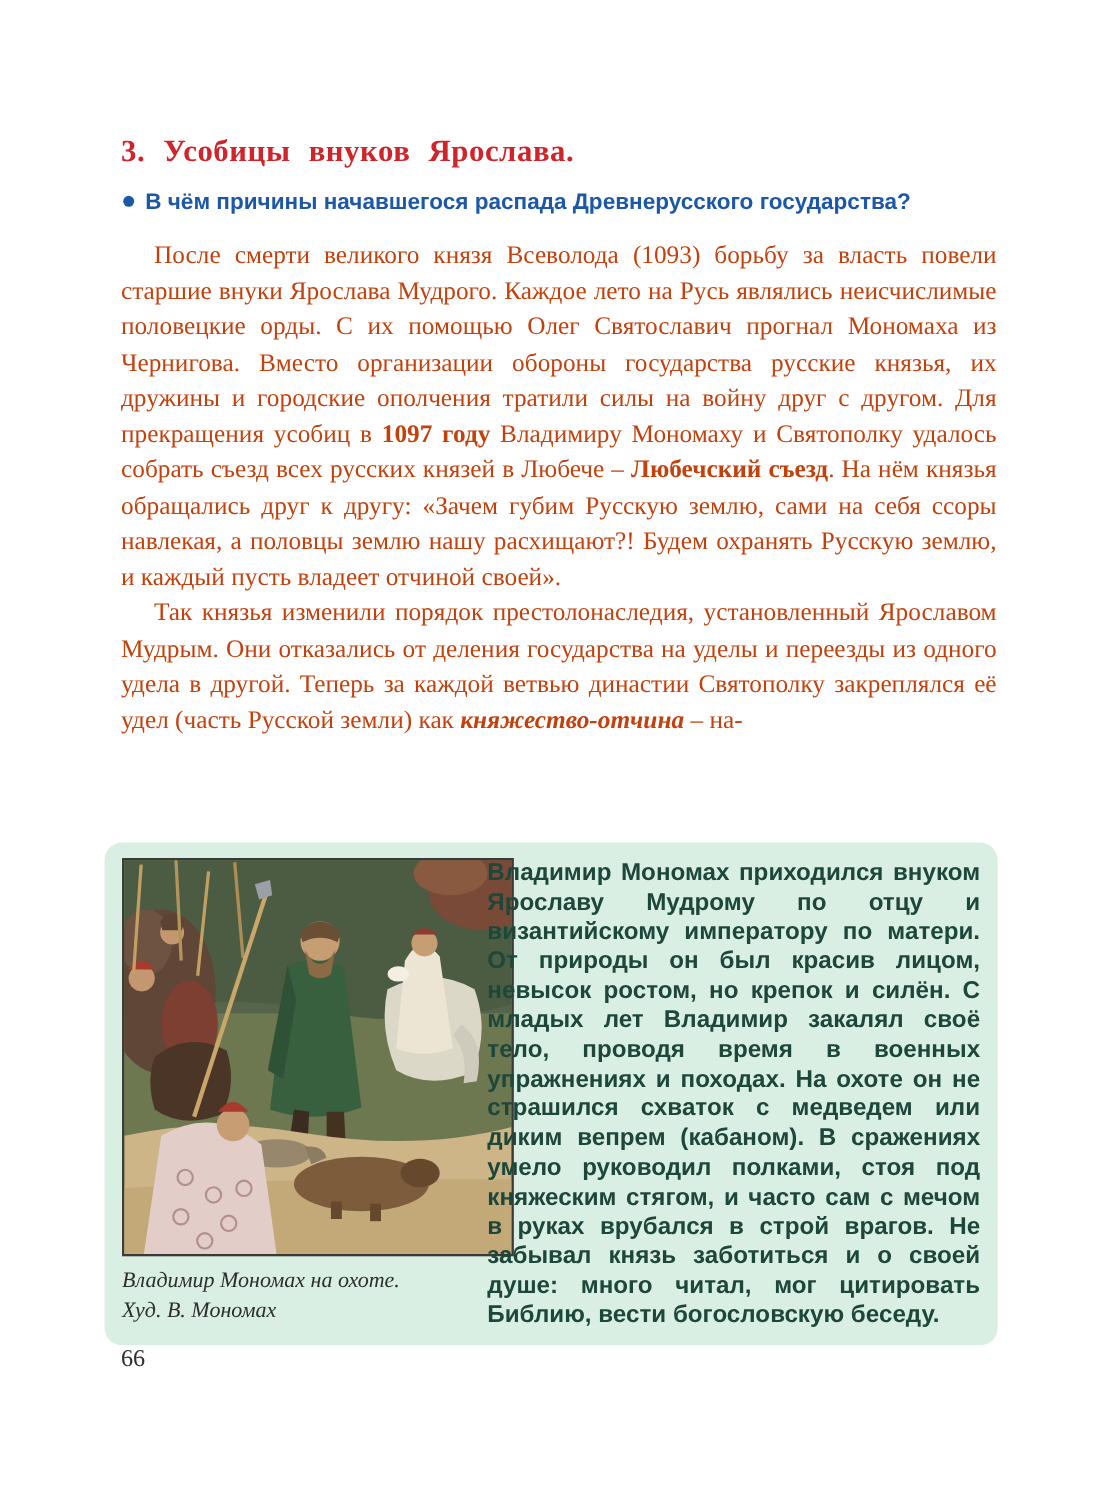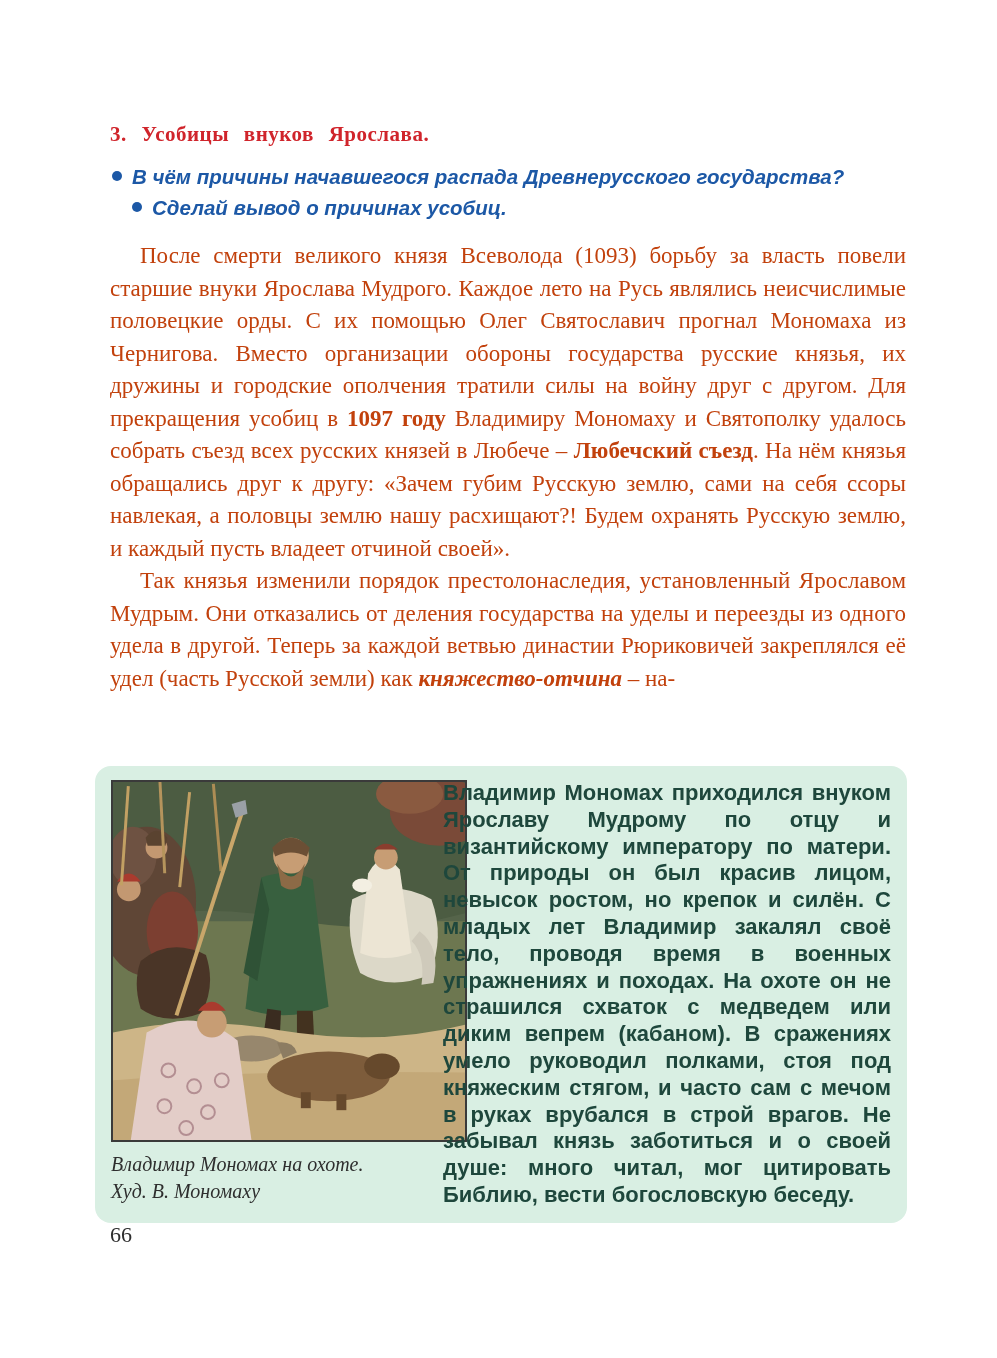--- a/index.html
+++ b/index.html
@@ -13,34 +13,33 @@
   }
   .content {
     position: absolute;
     left: 110px; top: 122px;
     width: 796px;
   }
   .heading {
     font-family: "Liberation Serif", serif;
     font-weight: bold;
     color: #d0242b;
-    font-size: 21px;
+    font-size: 28px;
     letter-spacing: 0.5px;
     word-spacing: 9px;
     margin: 0 0 16px 0;
   }
   .questions {
     margin: 0 0 18px 0; padding: 0;
     list-style: none;
     font-family: "Liberation Sans", sans-serif;
     font-weight: bold;
     color: #1c58a6;
     font-size: 20.5px;
     line-height: 28px;
-    font-style: italic;
   }
   .questions li { position: relative; padding-left: 22px; margin-bottom: 3px; }
   .questions li.indent { margin-left: 20px; }
   .questions .dot {
     position: absolute; left: 2px; top: 8px;
     width: 10px; height: 10px; border-radius: 50%;
     background: #1c58a6;
   }
   .body-par {
     font-size: 23px;
@@ -99,28 +98,24 @@
 
 <div class="content">
 
   <h2 class="heading">3. Усобицы внуков Ярослава.</h2>
 
   <ul class="questions">
     <li>
       <span class="dot"></span>
       <span>В чём причины начавшегося распада Древнерусского государства?</span>
     </li>
-    <li class="indent">
-      <span class="dot"></span>
-      <span>Сделай вывод о причинах усобиц.</span>
-    </li>
   </ul>
 
   <p class="body-par"><span>После смерти великого князя Всеволода (1093) борьбу за власть повели старшие внуки Ярослава Мудрого. Каждое лето на Русь являлись неисчислимые половецкие орды. С их помощью Олег Святославич прогнал Мономаха из Чернигова. Вместо организации обороны государства русские князья, их дружины и городские ополчения тратили силы на войну друг с другом. Для прекращения усобиц в </span><span class="seg-bold">1097 году</span><span> Владимиру Мономаху и Святополку удалось собрать съезд всех русских князей в Любече – </span><span class="seg-bold">Любечский съезд</span><span>. На нём князья обращались друг к другу: «Зачем губим Русскую землю, сами на себя ссоры навлекая, а половцы землю нашу расхищают?! Будем охранять Русскую землю, и каждый пусть владеет отчиной своей».</span></p>
-  <p class="body-par"><span>Так князья изменили порядок престолонаследия, установленный Ярославом Мудрым. Они отказались от деления государства на уделы и переезды из одного удела в другой. Теперь за каждой ветвью династии Рюриковичей закреплялся её удел (часть Русской земли) как </span><span class="seg-italic">княжество-отчина</span><span> – на-</span></p>
+  <p class="body-par"><span>Так князья изменили порядок престолонаследия, установленный Ярославом Мудрым. Они отказались от деления государства на уделы и переезды из одного удела в другой. Теперь за каждой ветвью династии Святополку закреплялся её удел (часть Русской земли) как </span><span class="seg-italic">княжество-отчина</span><span> – на-</span></p>
 
 </div>
 
 <div class="infobox">
   <div class="figure">
     <svg class="painting" viewBox="0 0 356 360" preserveAspectRatio="none" xmlns="http://www.w3.org/2000/svg" role="img">
       <rect width="356" height="360" fill="#6d7750"></rect>
       <rect width="356" height="140" fill="#55644a"></rect>
       <path d="M0 140 Q90 120 180 138 T356 132 V0 H0 Z" fill="#4c5c42"></path>
       <ellipse cx="330" cy="30" rx="50" ry="34" fill="#7a4a38"></ellipse>
@@ -167,19 +162,19 @@
         <circle cx="56" cy="290" r="7"></circle>
         <circle cx="82" cy="306" r="7"></circle>
         <circle cx="52" cy="326" r="7"></circle>
         <circle cx="96" cy="332" r="7"></circle>
         <circle cx="74" cy="348" r="7"></circle>
         <circle cx="110" cy="300" r="7"></circle>
       </g>
     </svg>
     <div class="caption">
       <div>Владимир Мономах на охоте.</div>
-      <div>Худ. В. Мономаху</div>
+      <div>Худ. В. Мономах</div>
     </div>
   </div>
   <p class="info-text">Владимир Мономах приходился внуком Ярославу Мудрому по отцу и византийскому императору по матери. От природы он был красив лицом, невысок ростом, но крепок и силён. С младых лет Владимир закалял своё тело, проводя время в военных упражнениях и походах. На охоте он не страшился схваток с медведем или диким вепрем (кабаном). В сражениях умело руководил полками, стоя под княжеским стягом, и часто сам с мечом в руках врубался в строй врагов. Не забывал князь заботиться и о своей душе: много читал, мог цитировать Библию, вести богословскую беседу.</p>
 </div>
 
 <div class="page-number">66</div>
 
 </body></html>

